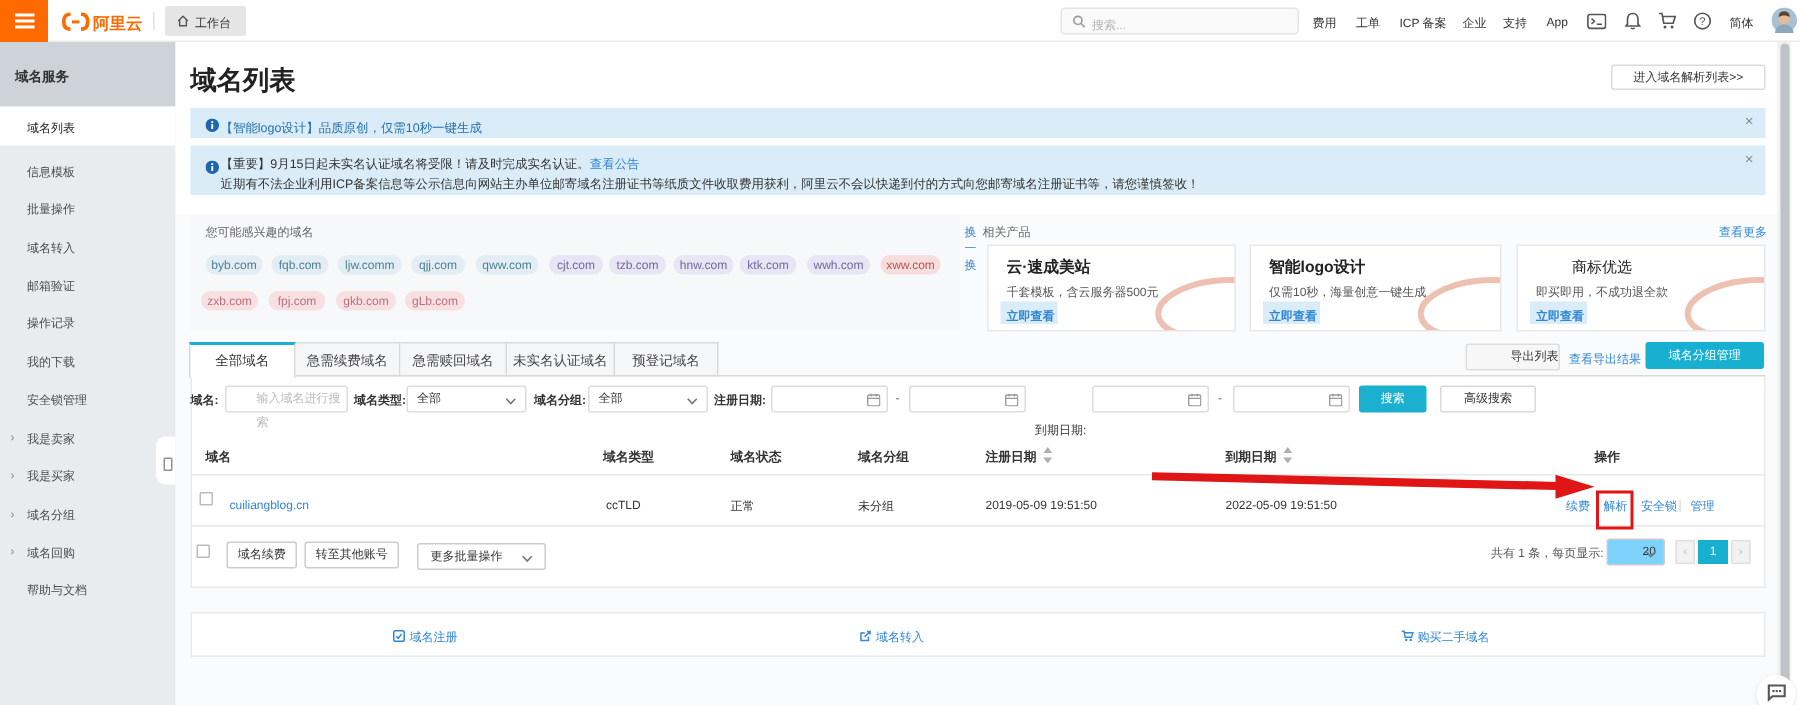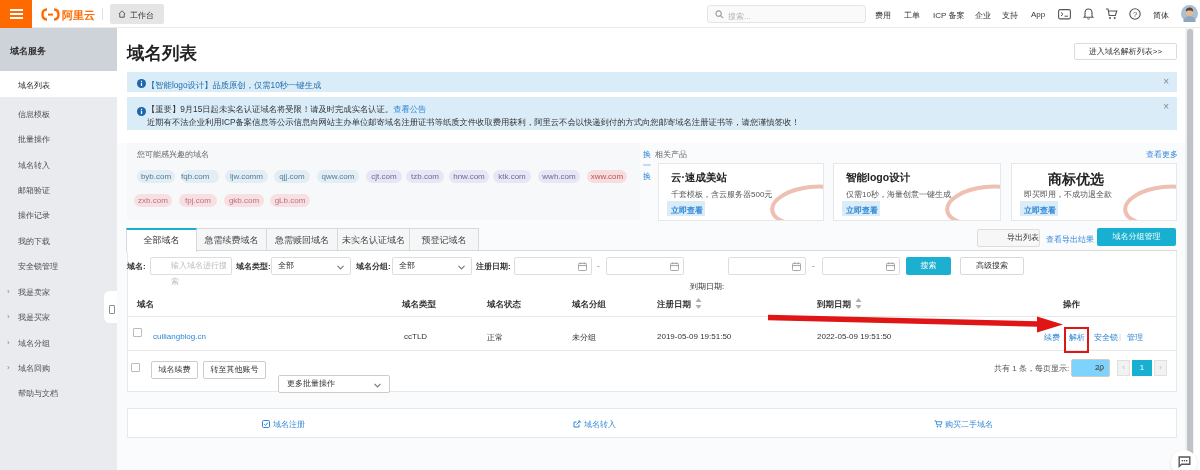--- a/index.html
+++ b/index.html
@@ -121,21 +121,21 @@
   <div class="abs" style="left:20px;top:7px;font-size:8.3px;color:#333;">【重要】9月15日起未实名认证域名将受限！请及时完成实名认证。<span class="blue">查看公告</span></div>
   <div class="abs" style="left:20px;top:20px;font-size:8.3px;color:#333;">近期有不法企业利用ICP备案信息等公示信息向网站主办单位邮寄域名注册证书等纸质文件收取费用获利，阿里云不会以快递到付的方式向您邮寄域名注册证书等，请您谨慎签收！</div>
   <div class="abs" style="right:8px;top:4px;font-size:10px;color:#888;">×</div>
 </div>
 
 <div class="abs" style="left:127px;top:143px;width:513px;height:77px;background:#f7f8fa;">
   <div class="abs" style="left:10px;top:6px;font-size:8px;color:#666;">您可能感兴趣的域名</div>
   <div class="abs blue" style="left:483px;top:6px;font-size:8px;margin-left:33px;">换一换</div>
 </div>
 <div class="abs" style="left:137px;top:170px;width:38px;height:13px;background:#e2edf4;border-radius:7px;text-align:center;line-height:13px;font-size:8px;color:#4e7f96;">byb.com</div>
-<div class="abs" style="left:181px;top:170px;width:38px;height:13px;background:#e2edf4;border-radius:7px;text-align:left;line-height:13px;font-size:8px;color:#4e7f96;">fqb.com</div>
+<div class="abs" style="left:181px;top:170px;width:38px;height:13px;background:#e2edf4;border-radius:7px;text-align:center;line-height:13px;font-size:8px;color:#4e7f96;">fqb.com</div>
 <div class="abs" style="left:225px;top:170px;width:43px;height:13px;background:#e2edf4;border-radius:7px;text-align:center;line-height:13px;font-size:8px;color:#4e7f96;">ljw.comm</div>
 <div class="abs" style="left:274px;top:170px;width:36px;height:13px;background:#e2edf4;border-radius:7px;text-align:center;line-height:13px;font-size:8px;color:#4e7f96;">qjj.com</div>
 <div class="abs" style="left:317px;top:170px;width:42px;height:13px;background:#e2edf4;border-radius:7px;text-align:center;line-height:13px;font-size:8px;color:#4e7f96;">qww.com</div>
 <div class="abs" style="left:366px;top:170px;width:36px;height:13px;background:#e8e6f4;border-radius:7px;text-align:center;line-height:13px;font-size:8px;color:#70679f;">cjt.com</div>
 <div class="abs" style="left:406px;top:170px;width:38px;height:13px;background:#e8e6f4;border-radius:7px;text-align:center;line-height:13px;font-size:8px;color:#70679f;">tzb.com</div>
 <div class="abs" style="left:449px;top:170px;width:40px;height:13px;background:#e8e6f4;border-radius:7px;text-align:center;line-height:13px;font-size:8px;color:#70679f;">hnw.com</div>
 <div class="abs" style="left:493px;top:170px;width:38px;height:13px;background:#e8e6f4;border-radius:7px;text-align:center;line-height:13px;font-size:8px;color:#70679f;">ktk.com</div>
 <div class="abs" style="left:538px;top:170px;width:42px;height:13px;background:#e8e6f4;border-radius:7px;text-align:center;line-height:13px;font-size:8px;color:#70679f;">wwh.com</div>
 <div class="abs" style="left:587px;top:170px;width:40px;height:13px;background:#f6dede;border-radius:7px;text-align:center;line-height:13px;font-size:8px;color:#c05252;">xww.com</div>
 <div class="abs" style="left:134px;top:194px;width:38px;height:13px;background:#f8e0e2;border-radius:7px;text-align:center;line-height:13px;font-size:8px;color:#b8707e;">zxb.com</div>
@@ -160,21 +160,21 @@
       </svg>
   <div class="abs" style="left:12px;top:7px;font-size:10.5px;font-weight:bold;color:#222;">智能logo设计</div>
   <div class="abs" style="left:12px;top:25px;font-size:8px;color:#555;">仅需10秒，海量创意一键生成</div>
   <div class="abs" style="left:8px;top:37px;width:38px;height:15px;background:#d9ecf8;"></div>
       <div class="abs blue" style="left:12px;top:40.5px;font-size:8px;font-weight:bold;">立即查看</div>
 </div>
 <div class="abs" style="left:1011px;top:163px;width:166px;height:58px;background:#fff;border:1px solid #e7e7e9;overflow:hidden;">
   <svg class="abs" style="left:0;top:0;" width="166" height="58" viewBox="0 0 166 58">
         <ellipse cx="153" cy="42" rx="40" ry="19" transform="rotate(-6 153 42)" stroke="#eab5a5" stroke-width="4" fill="none" opacity="0.85"></ellipse>
       </svg>
-  <div class="abs" style="left:12px;top:7px;font-size:14px;font-weight:bold;color:#222;padding-left:24px;">商标优选</div>
+  <div class="abs" style="left:12px;top:7px;font-size:10px;font-weight:normal;color:#222;padding-left:24px;">商标优选</div>
   <div class="abs" style="left:12px;top:25px;font-size:8px;color:#555;">即买即用，不成功退全款</div>
   <div class="abs" style="left:8px;top:37px;width:38px;height:15px;background:#d9ecf8;"></div>
       <div class="abs blue" style="left:12px;top:40.5px;font-size:8px;font-weight:bold;">立即查看</div>
 </div>
 
 <div class="abs" style="left:127px;top:251px;width:1050px;height:141px;background:#fff;border:1px solid #e8e8e8;border-top:none;"></div>
 
 <div class="abs" style="left:127px;top:228px;width:1050px;height:23px;border-bottom:1px solid #d9d9d9;"></div>
 <div class="abs" style="left:197px;top:228px;width:70px;height:23px;background:#f5f6f7;border:1px solid #d9d9d9;border-left:none;text-align:center;line-height:23px;font-size:9px;color:#444;">急需续费域名</div>
 <div class="abs" style="left:267px;top:228px;width:71px;height:23px;background:#f5f6f7;border:1px solid #d9d9d9;border-left:none;text-align:center;line-height:23px;font-size:9px;color:#444;">急需赎回域名</div>
@@ -254,21 +254,21 @@
 <div class="abs blue" style="left:1044px;top:332px;font-size:8px;">续费</div>
 <div class="abs blue" style="left:1069px;top:332px;font-size:8px;">解析</div>
 <div class="abs blue" style="left:1094px;top:332px;font-size:8px;">安全锁</div>
 <div class="abs" style="left:1119px;top:332px;font-size:8px;color:#ccc;">|</div>
 <div class="abs blue" style="left:1127px;top:332px;font-size:8px;">管理</div>
 <div class="abs" style="left:127px;top:350px;width:1050px;height:1px;background:#e8e8e8;"></div>
 
 <div class="abs" style="left:131px;top:363px;width:9px;height:9px;background:#fff;border:1px solid #bbb;border-radius:1px;"></div>
 <div class="abs" style="left:151px;top:361px;width:47px;height:18px;background:#fff;border:1px solid #ccc;border-radius:2px;text-align:center;line-height:16px;font-size:8px;color:#333;">域名续费</div>
 <div class="abs" style="left:203px;top:361px;width:63px;height:18px;background:#fff;border:1px solid #ccc;border-radius:2px;text-align:center;line-height:16px;font-size:8px;color:#333;">转至其他账号</div>
-<div class="abs" style="left:278px;top:375px;width:112px;height:18px;background:#fff;border:1px solid #ccc;border-radius:2px;line-height:16px;font-size:8px;color:#333;padding-left:8px;">更多批量操作<svg style="position:absolute;right:8px;top:6.5px;" width="7" height="5" viewBox="0 0 7 5">
+<div class="abs" style="left:278px;top:362px;width:86px;height:18px;background:#fff;border:1px solid #ccc;border-radius:2px;line-height:16px;font-size:8px;color:#333;padding-left:8px;">更多批量操作<svg style="position:absolute;right:8px;top:6.5px;" width="7" height="5" viewBox="0 0 7 5">
         <path d="M0.5 0.8 L3.5 4 L6.5 0.8" stroke="#777" stroke-width="1.1" fill="none"></path>
       </svg></div>
 <div class="abs" style="left:994px;top:363px;font-size:8px;color:#555;">共有 1 条，每页显示:</div>
 <div class="abs" style="left:1071px;top:359px;width:39px;height:18px;background:#7dd3fc;border:1px solid #ccc;border-radius:2px;line-height:16px;font-size:8px;color:#333;padding-left:23px;">20<svg style="position:absolute;right:5px;top:6.5px;" width="7" height="5" viewBox="0 0 7 5">
         <path d="M0.5 0.8 L3.5 4 L6.5 0.8" stroke="#777" stroke-width="1.1" fill="none"></path>
       </svg></div>
 <div class="abs" style="left:1117px;top:360px;width:13px;height:16px;background:#f2f2f2;border:1px solid #e0e0e0;text-align:center;line-height:14px;font-size:8px;color:#bbb;">‹</div>
 <div class="abs" style="left:1132px;top:360px;width:20px;height:16px;background:#18b0d1;text-align:center;line-height:16px;font-size:8px;color:#fff;">1</div>
 <div class="abs" style="left:1154px;top:360px;width:13px;height:16px;background:#f2f2f2;border:1px solid #e0e0e0;text-align:center;line-height:14px;font-size:8px;color:#bbb;">›</div>
 

